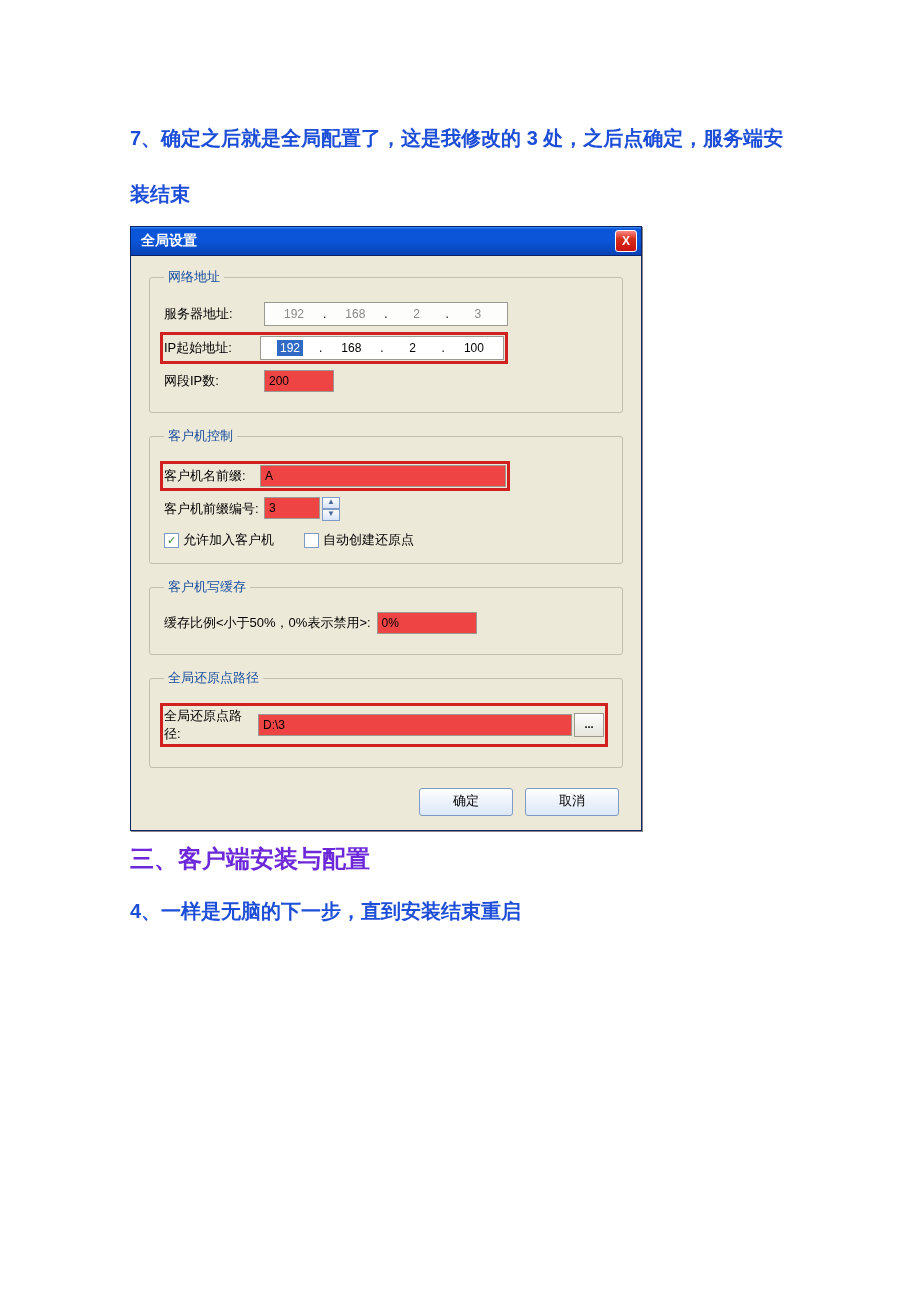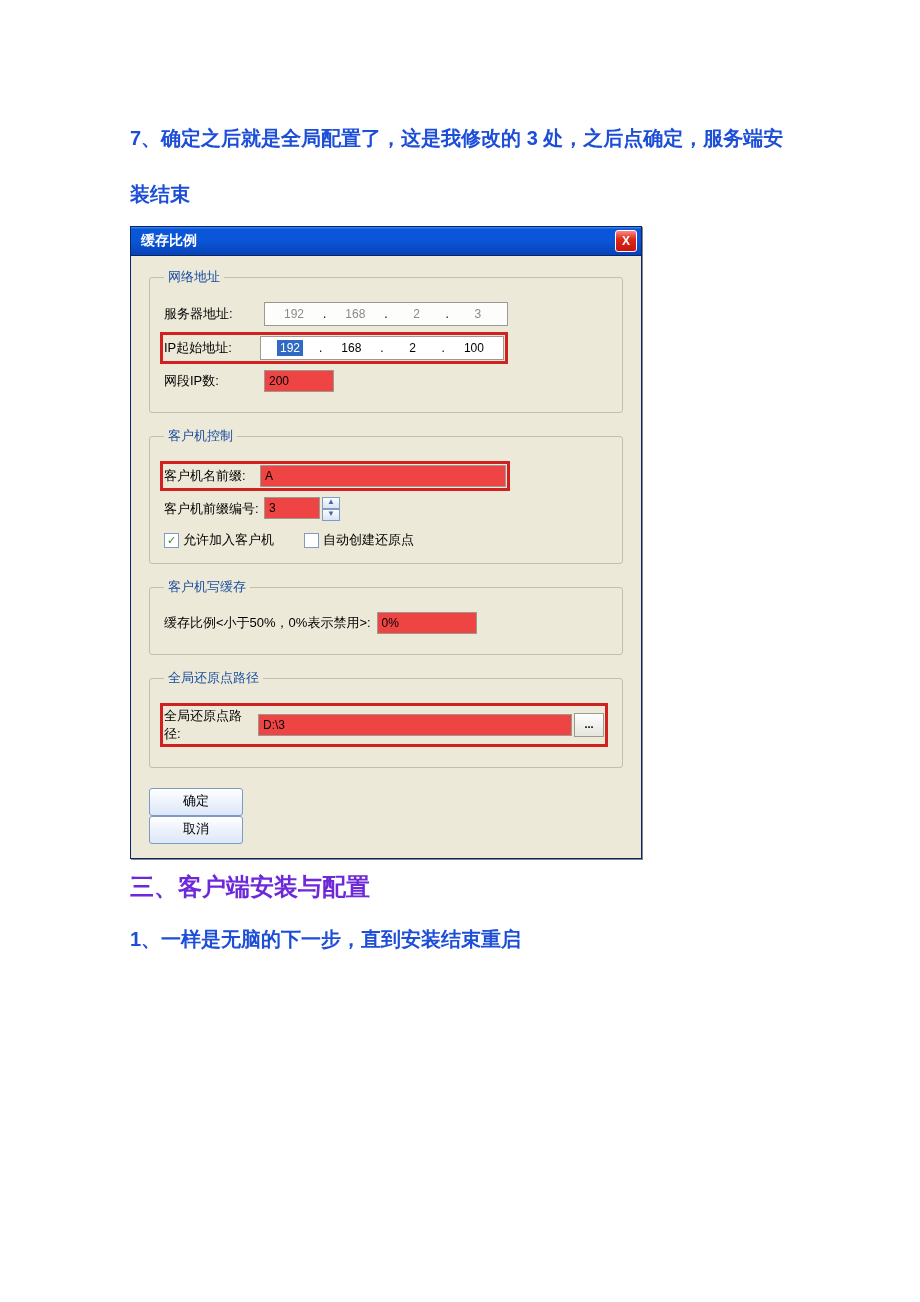--- a/index.html
+++ b/index.html
@@ -183,22 +183,22 @@
     margin-left: 2px;
     font-size: 11px;
     text-align: center;
     line-height: 20px;
     font-weight: bold;
   }
 
   .btnrow {
     display: flex;
     justify-content: flex-end;
+    gap: 12px;
     padding: 6px 4px 0 0;
-    flex-direction: column;
   }
   .winbtn {
     width: 92px;
     height: 26px;
     border: 1px solid #7e9bc5;
     border-radius: 3px;
     background: linear-gradient(to bottom,#ffffff,#eef3fb 45%,#dce8f8 100%);
     font-size: 13px;
     text-align: center;
     line-height: 24px;
@@ -206,21 +206,21 @@
 </style>
 </head>
 <body>
 
 <div class="page">
 
   <div class="heading-red">7、确定之后就是全局配置了，这是我修改的 3 处，之后点确定，服务端安装结束</div>
 
   <div class="dialog">
     <div class="titlebar">
-      <span>缓存比例</span>
+      <span>全局设置</span>
       <span class="titlebar-spacer"></span>
       <span class="close-btn">X</span>
     </div>
 
     <div class="dialog-body">
 
       <fieldset>
         <legend>网络地址</legend>
 
         <div class="row">
@@ -311,15 +311,15 @@
 
       <div class="btnrow">
         <span class="winbtn">确定</span>
         <span class="winbtn">取消</span>
       </div>
 
     </div>
   </div>
 
   <div class="heading-large">三、客户端安装与配置</div>
-  <div class="heading-red">1、一样是无脑的下一步，直到安装结束重启</div>
+  <div class="heading-red">4、一样是无脑的下一步，直到安装结束重启</div>
 
 </div>
 
 </body></html>

